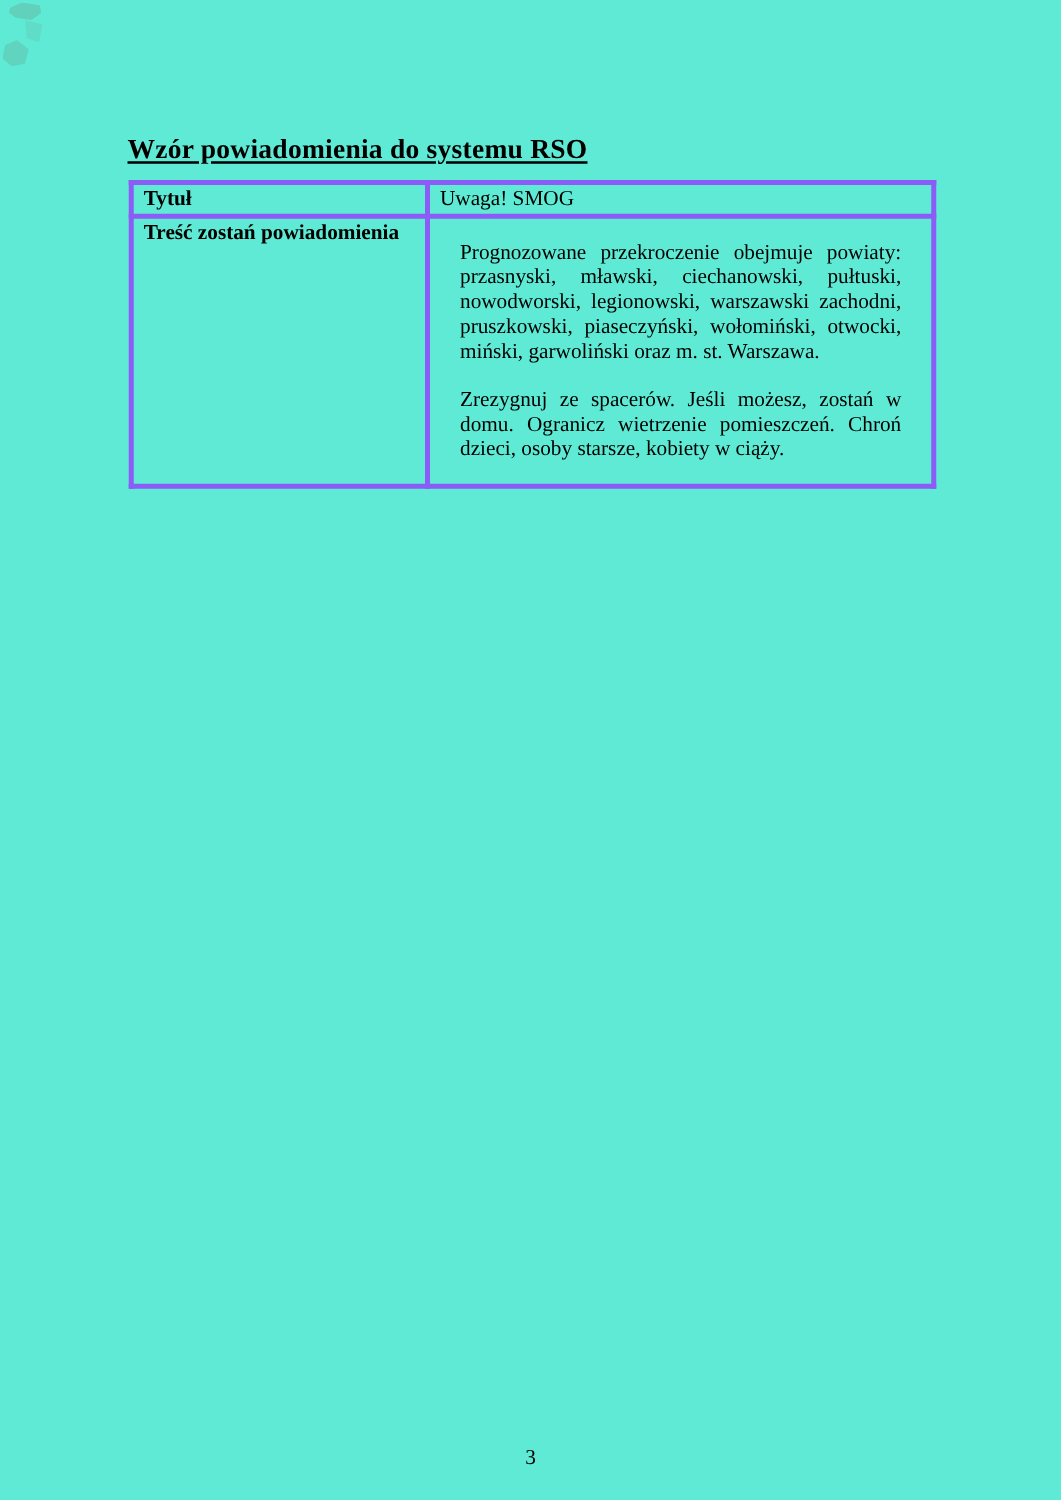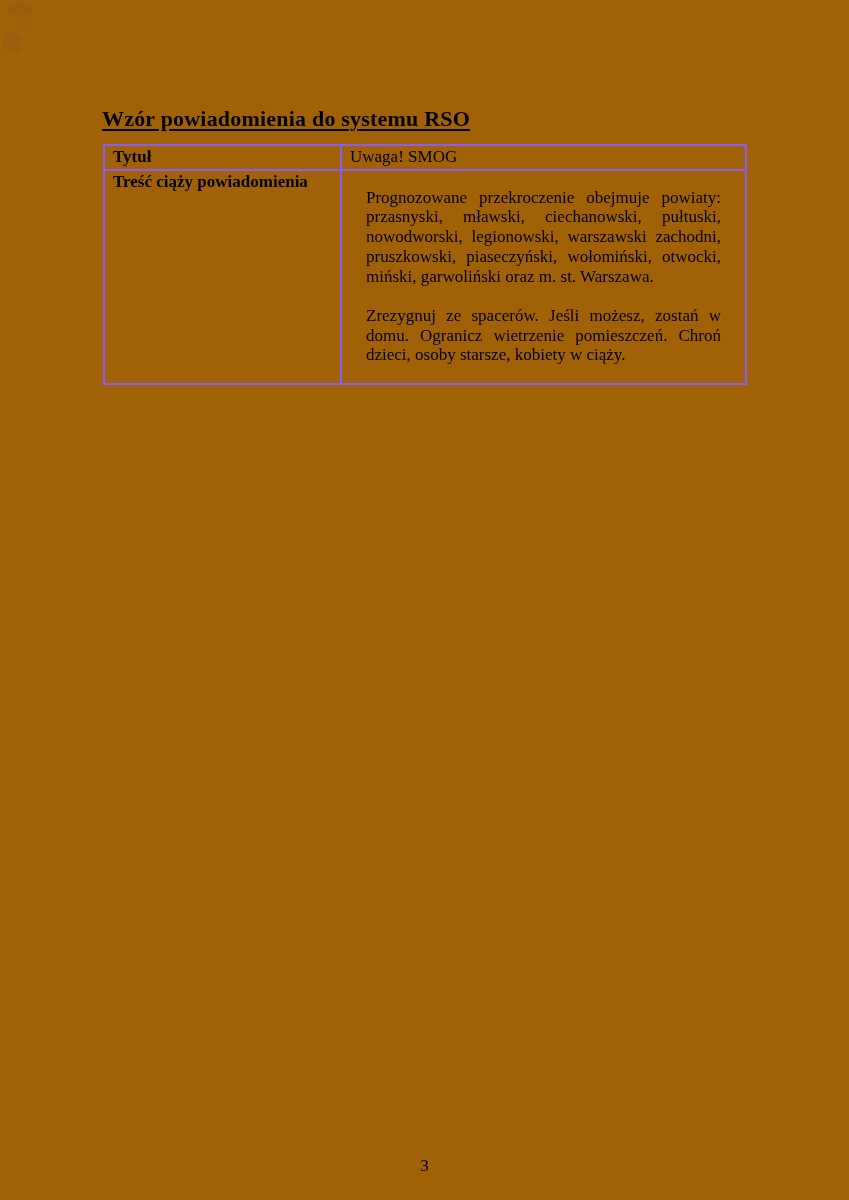--- a/index.html
+++ b/index.html
@@ -1,20 +1,20 @@
 <!DOCTYPE html>
 <html><head>
 <meta charset="utf-8">
 <style>
   html, body { margin: 0; padding: 0; background: #ffffff; }
   .page {
     position: relative;
     width: 849px;
     height: 1200px;
-    background: #a16207;
+    background: #5eead4;
     font-family: "Liberation Serif", "DejaVu Serif", serif;
     color: #000000;
     overflow: hidden;
   }
   .doc-title {
     position: absolute;
     left: 102px;
     top: 106px;
     margin: 0;
     font-size: 22px;
@@ -29,21 +29,21 @@
     position: absolute;
     left: 103px;
     top: 144px;
     width: 642px;
     border-collapse: collapse;
     table-layout: fixed;
   }
   .notice-table col.c-label { width: 237px; }
   .notice-table col.c-value { width: 405px; }
   .notice-table td {
-    border: 2px solid #8b5cf6;
+    border: 4px solid #8b5cf6;
     vertical-align: top;
     padding: 1px 8px 2px 8px;
     font-size: 17px;
     line-height: 19.7px;
   }
   .notice-table td.label-cell { font-weight: bold; }
   .notice-table td.value-cell { text-align: justify; }
   .value-cell p { margin: 16px; }
   .value-cell p + p { margin-top: 19.7px; }
   sup.sup3 { font-size: 11px; line-height: 0; vertical-align: super; }
@@ -88,21 +88,21 @@
     <colgroup>
         <col class="c-label">
         <col class="c-value">
       </colgroup>
     <tbody>
       <tr>
         <td class="label-cell">Tytuł</td>
         <td class="value-cell">Uwaga! SMOG</td>
       </tr>
       <tr>
-        <td class="label-cell">Treść ciąży powiadomienia</td>
+        <td class="label-cell">Treść zostań powiadomienia</td>
         <td class="value-cell">
           <p>Prognozowane przekroczenie obejmuje powiaty: przasnyski, mławski, ciechanowski, pułtuski, nowodworski, legionowski, warszawski zachodni, pruszkowski, piaseczyński, wołomiński, otwocki, miński, garwoliński oraz m. st. Warszawa.</p>
           <p>Zrezygnuj ze spacerów. Jeśli możesz, zostań w domu. Ogranicz wietrzenie pomieszczeń. Chroń dzieci, osoby starsze, kobiety w ciąży.</p>
         </td>
       </tr>
     </tbody>
   </table>
 
   <div class="page-number">3</div>
 

